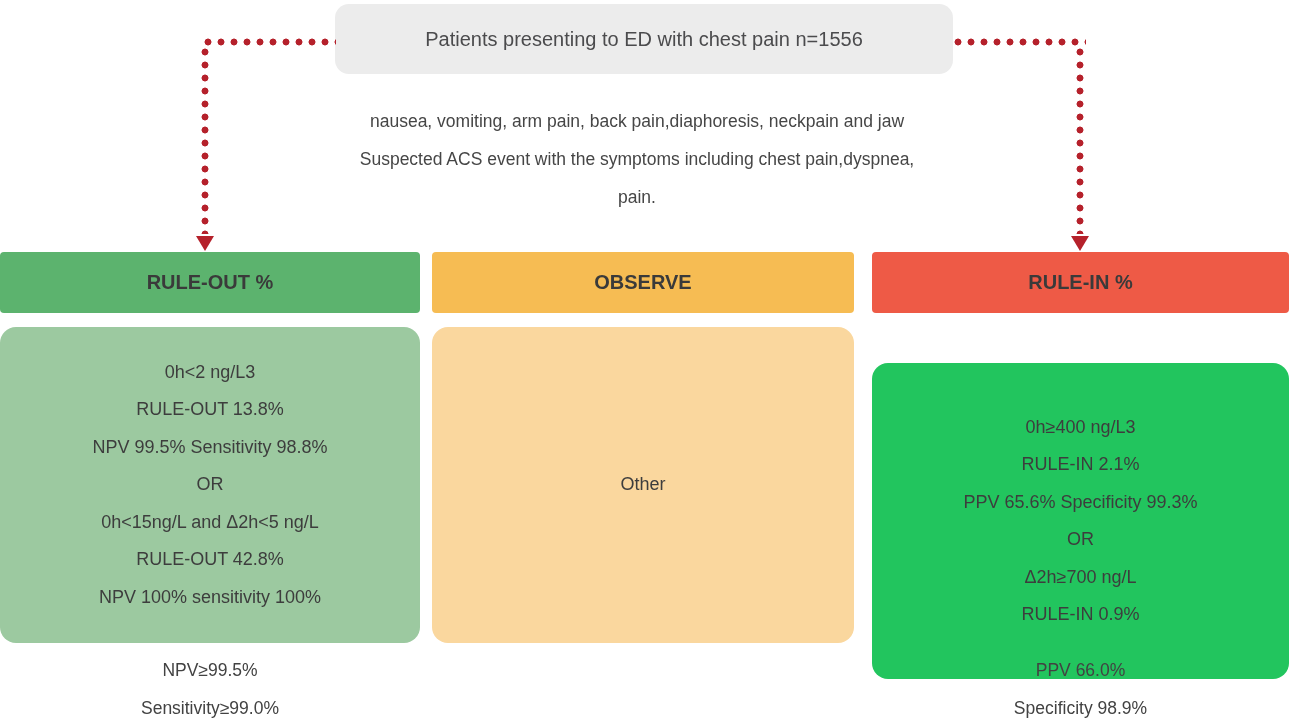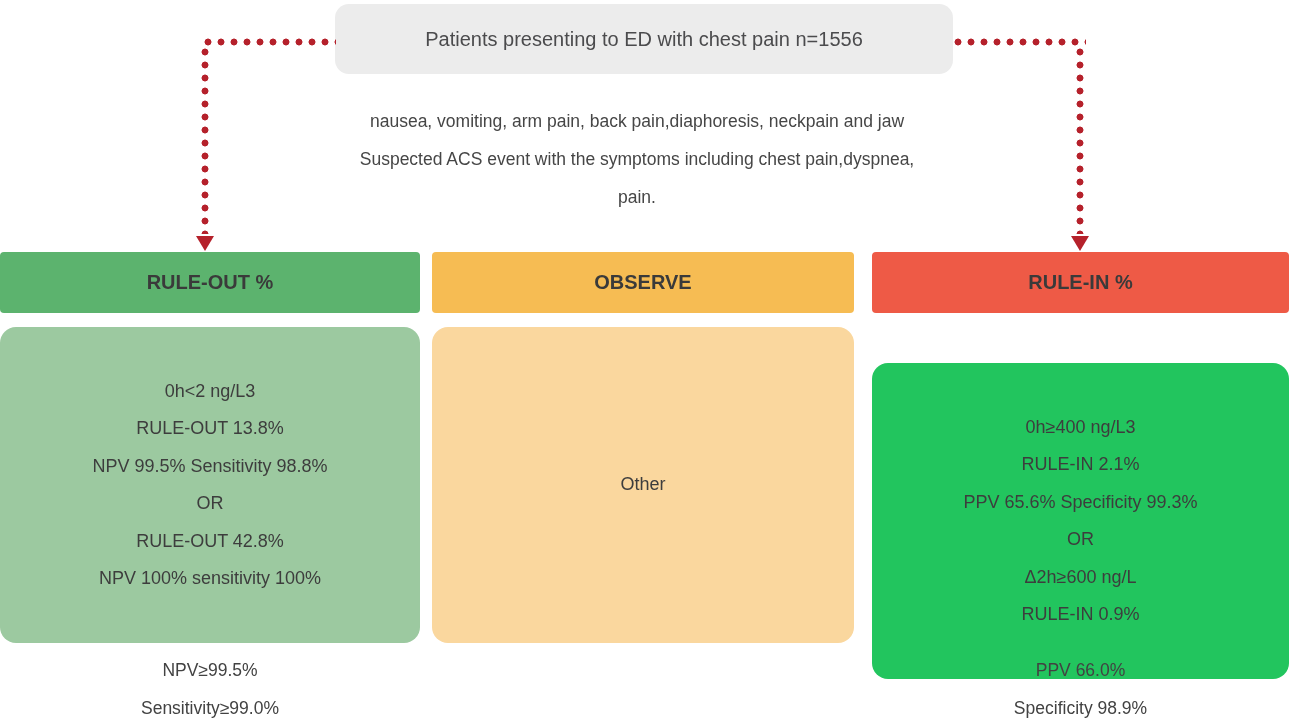--- a/index.html
+++ b/index.html
@@ -109,34 +109,35 @@
 </div>
 <div class="col-header c3" style="background: rgb(238, 90, 70); text-align: right;">
   <span>RULE-IN %</span>
 </div>
 
 <div class="col-body c1" style="background: rgb(156, 201, 160);">
   <div class="line">0h&lt;2 ng/L3</div>
   <div class="line">RULE-OUT 13.8%</div>
   <div class="line">NPV 99.5% Sensitivity 98.8%</div>
   <div class="line">OR</div>
+  <div class="line">0h&lt;15ng/L and Δ2h&lt;5 ng/L</div>
   <div class="line">RULE-OUT 42.8%</div>
   <div class="line">NPV 100% sensitivity 100%</div>
 </div>
 
 <div class="col-body c2" style="background: rgb(250, 215, 158);">
   <div class="line">Other</div>
 </div>
 
 <div class="col-body c3" style="background: #22c55e; margin-top: 36px;">
   <div class="line">0h≥400 ng/L3</div>
   <div class="line">RULE-IN 2.1%</div>
   <div class="line">PPV 65.6% Specificity 99.3%</div>
   <div class="line">OR</div>
-  <div class="line">Δ2h≥600 ng/L</div>
+  <div class="line">Δ2h≥700 ng/L</div>
   <div class="line">RULE-IN 0.9%</div>
 </div>
 
 <div class="footer c1">
   <div class="line">NPV≥99.5%</div>
   <div class="line">Sensitivity≥99.0%</div>
 </div>
 
 <div class="footer c3">
   <div class="line">PPV 66.0%</div>

